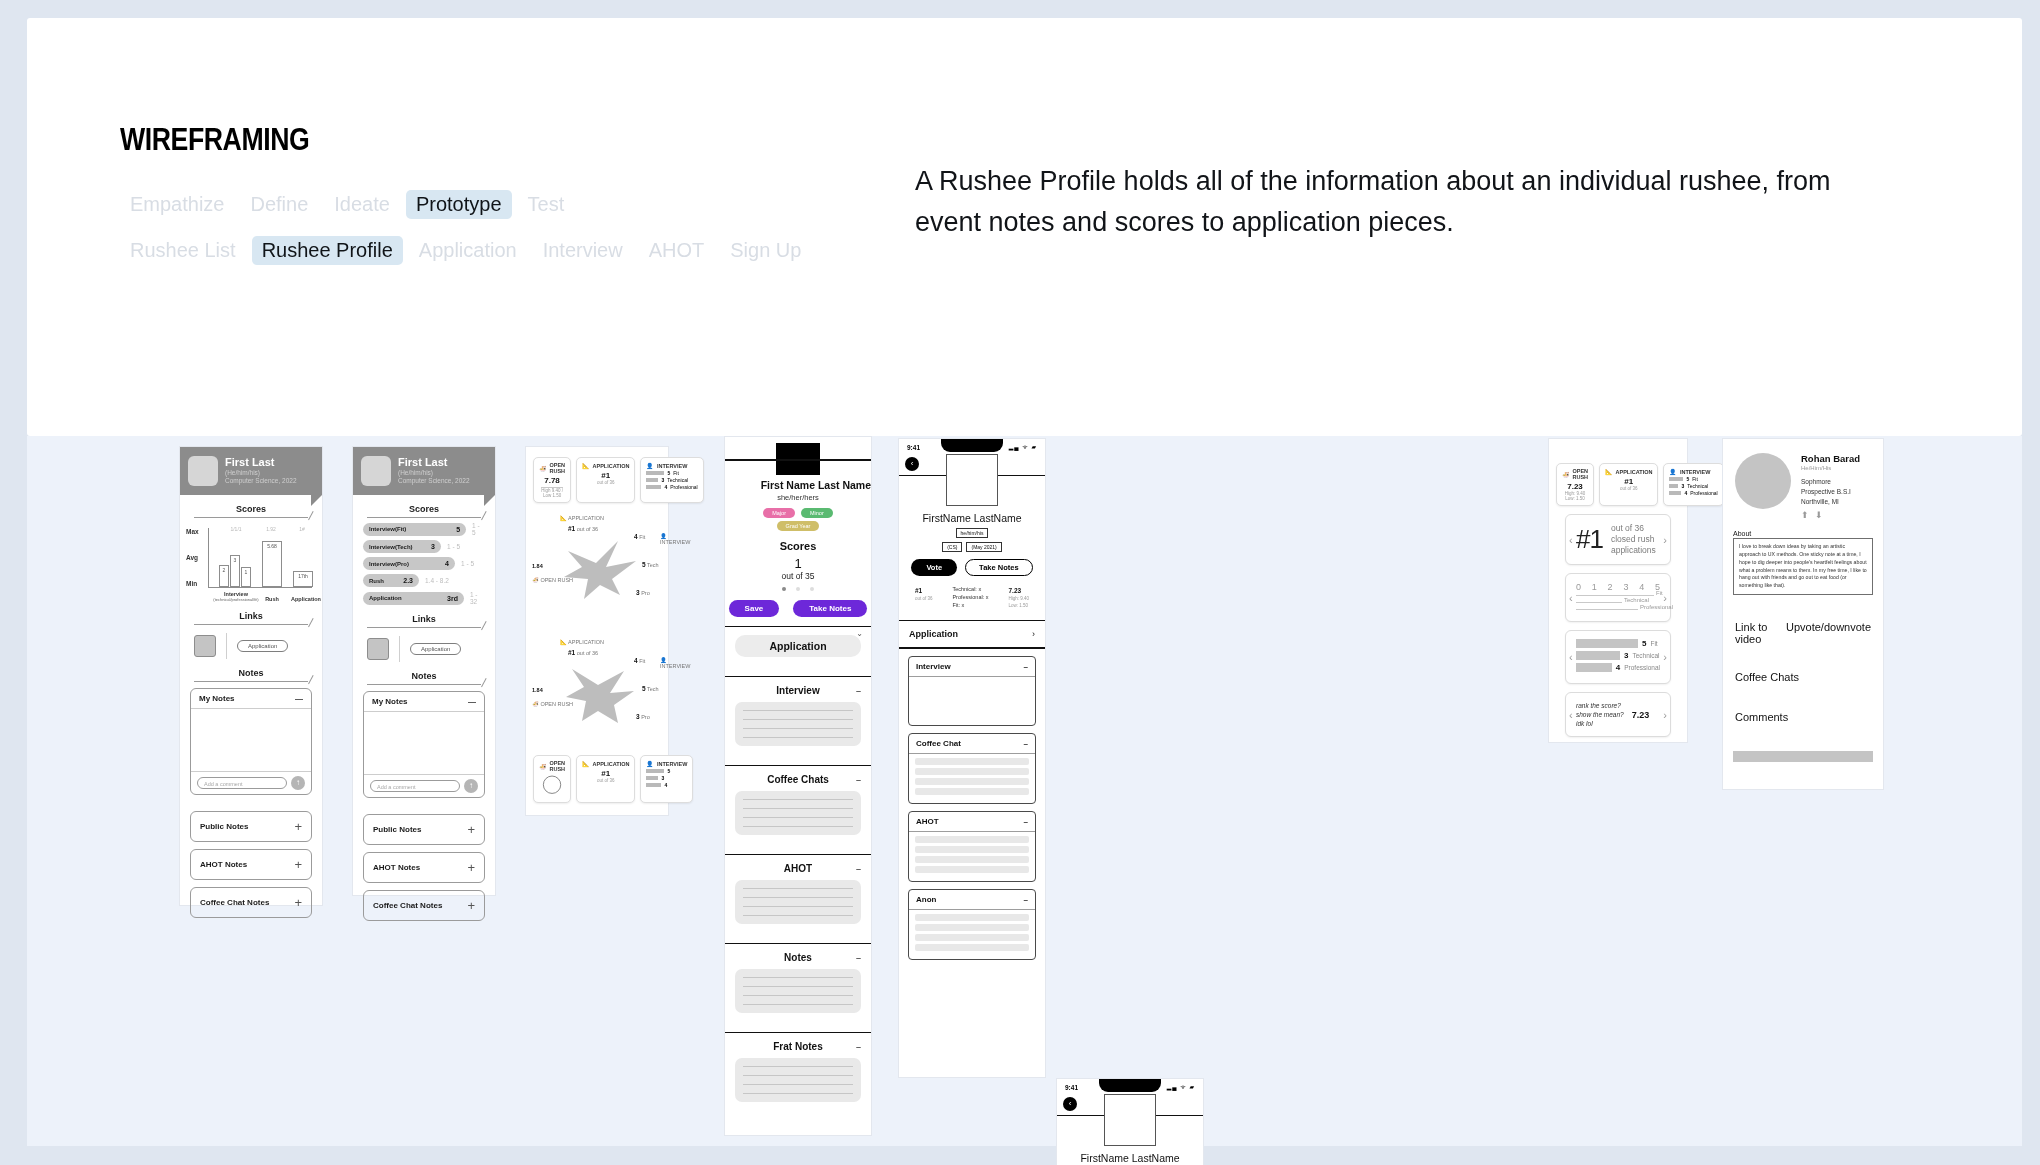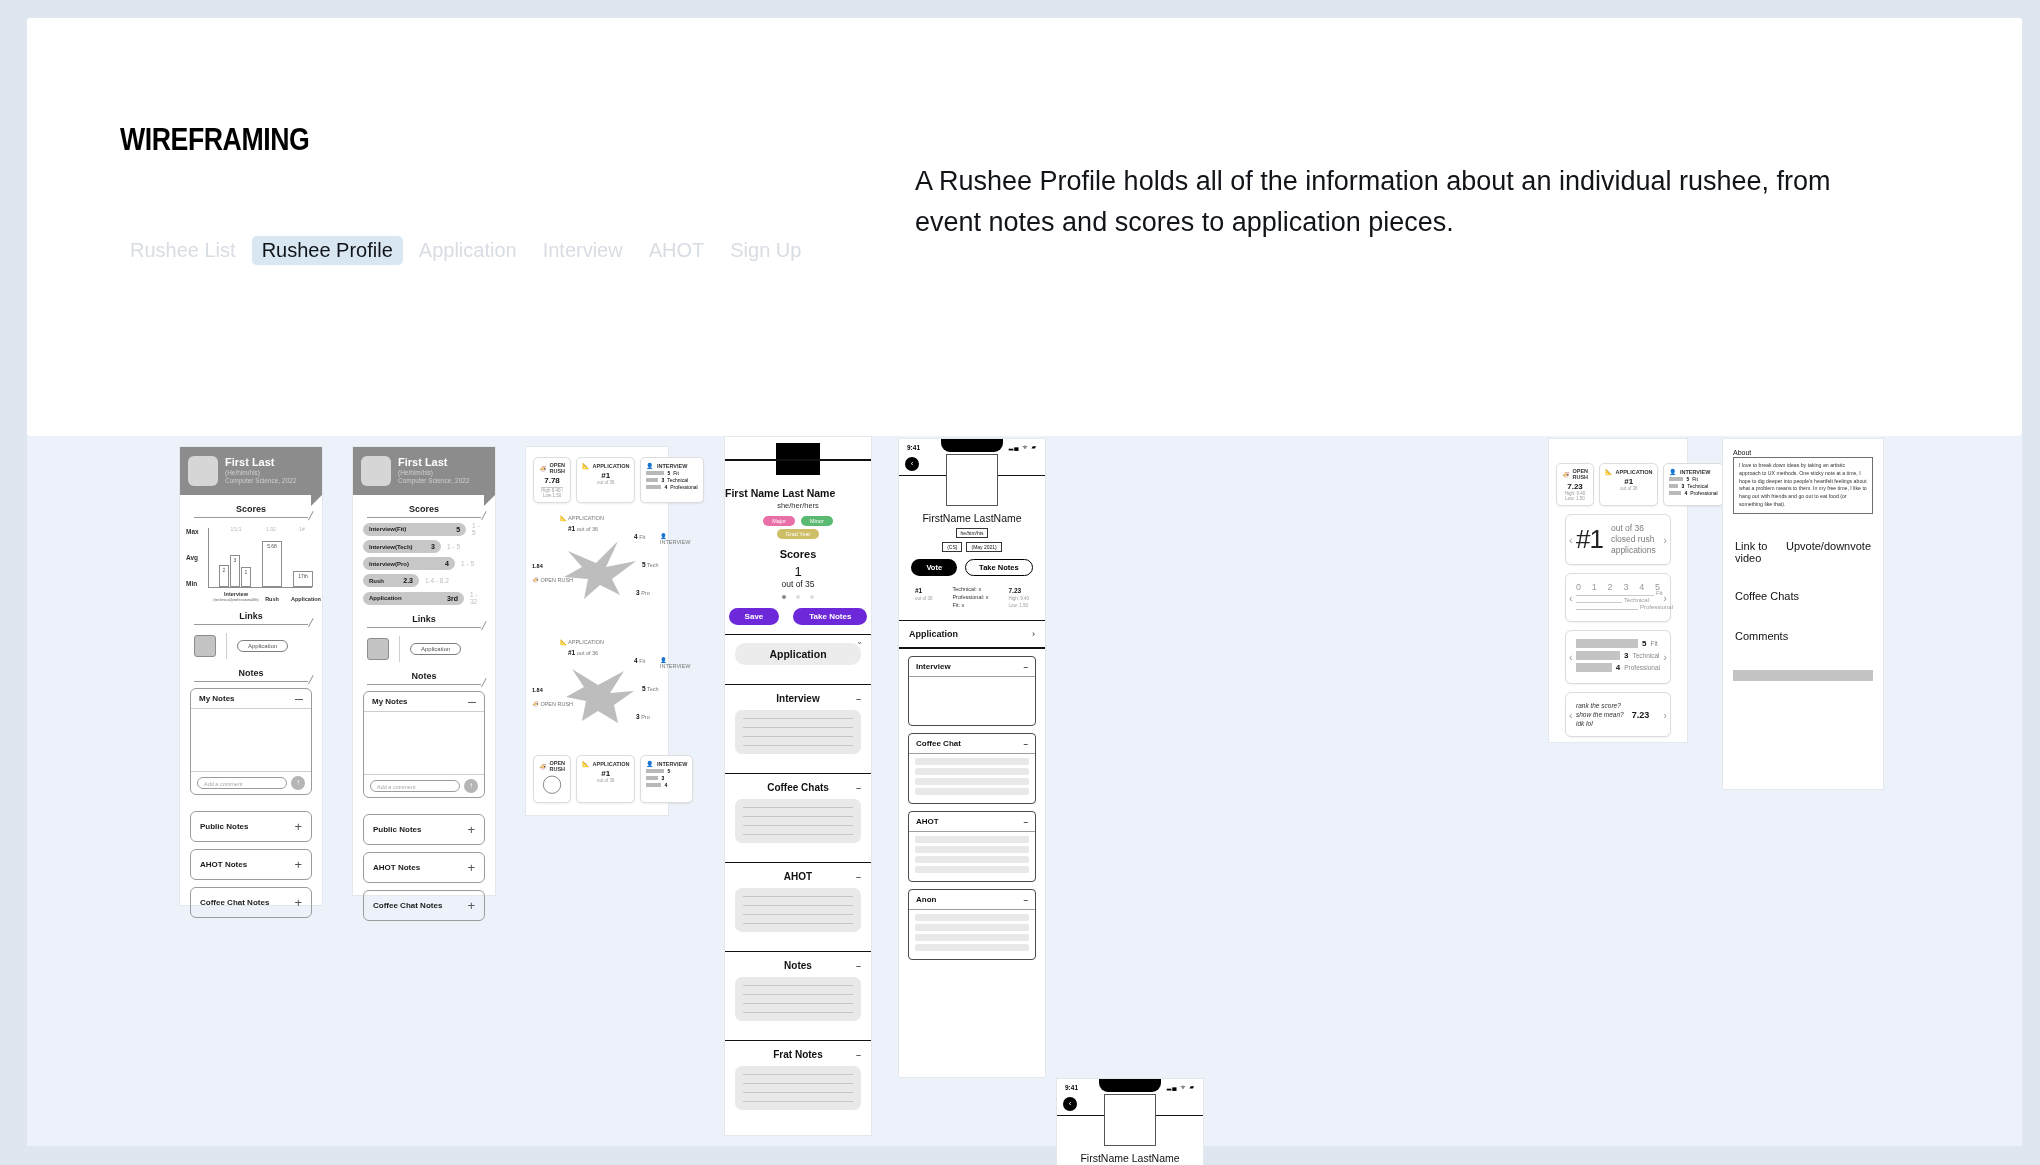--- a/index.html
+++ b/index.html
@@ -156,21 +156,21 @@
   .mc-minibar { height: 4px; background: #b9b9b9; }
 
   .radar-block { position: relative; height: 112px; margin: 12px 6px 0; }
   .radar-star { position: absolute; left: 30px; top: 22px; width: 78px; height: 66px; }
   .rl { position: absolute; font-size: 5.5px; color: #777; }
   .rl b { color: #111; font-size: 6.5px; }
 
   
   .d-photo { width: 44px; height: 32px; background: #000; margin: 6px auto 0; }
   .d-rule { height: 1.6px; background: #111; margin: -16px 0 0; }
-  .d-name { text-align: left; font-size: 10.5px; font-weight: 700; margin-top: 8px; color: #111; }
+  .d-name { text-align: right; font-size: 10.5px; font-weight: 700; color: #111; }
   .d-pron { text-align: center; font-size: 7.5px; color: #333; margin-top: 2px; }
   .tagrow { display: flex; justify-content: center; gap: 6px; margin-top: 6px; }
   .tag { font-size: 5.5px; color: #fff; border-radius: 9px; padding: 2px 9px; }
   .d-scores-t { text-align: center; font-size: 11px; font-weight: 700; margin-top: 9px; color: #111; }
   .d-big { text-align: center; font-size: 13px; color: #111; margin-top: 4px; }
   .d-out { text-align: center; font-size: 8.5px; color: #222; }
   .dots { display: flex; justify-content: center; gap: 10px; margin-top: 6px; }
   .dot { width: 4px; height: 4px; border-radius: 50%; background: #ddd; }
   .dot.on { background: #8a8a8a; }
   .d-btnrow { display: flex; justify-content: center; gap: 14px; margin-top: 9px; }
@@ -273,20 +273,27 @@
   .r-footbar { height: 11px; background: #c4c4c4; margin: 0 10px; }
 </style>
 </head>
 <body>
 
 <div class="page">
 
   <div class="header-card">
     <div class="wf-title">WIREFRAMING</div>
 
+    <div class="chip-row chips-stage">
+      <div class="chip">Empathize</div>
+      <div class="chip">Define</div>
+      <div class="chip">Ideate</div>
+      <div class="chip active">Prototype</div>
+      <div class="chip">Test</div>
+    </div>
 
     <div class="chip-row chips-screen">
       <div class="chip">Rushee List</div>
       <div class="chip active">Rushee Profile</div>
       <div class="chip">Application</div>
       <div class="chip">Interview</div>
       <div class="chip">AHOT</div>
       <div class="chip">Sign Up</div>
     </div>
 
@@ -897,20 +904,33 @@
         <span class="arrow-l">‹</span>
         <span class="arrow-r">›</span>
         <span class="e-note" style="white-space:pre-line;">rank the score?
 show the mean?
 idk lol</span>
         <span style="font-size:9px;font-weight:700;color:#111;">7.23</span>
       </div>
     </div>
 
     <div class="panel" style="left:1695px; top:2px; width:162px; height:352px;">
+      <div class="r-top">
+        <div class="r-avatar"></div>
+        <div>
+          <div class="r-name">Rohan Barad</div>
+          <div class="r-pron">He/Him/His</div>
+          <div class="r-meta">
+            <div>Sophmore</div>
+            <div>Prospective B.S.I</div>
+            <div>Northville, MI</div>
+          </div>
+          <div class="r-votes">⬆ ⬇</div>
+        </div>
+      </div>
       <div class="r-about-lab">About</div>
       <div class="r-about">I love to break down ideas by taking an artistic approach to UX methods. One sticky note at a time, I hope to dig deeper into people's heartfelt feelings about what a problem means to them. In my free time, I like to hang out with friends and go out to eat food (or something like that).</div>
       <div style="padding:26px 12px 0; display:flex; ">
         <span class="r-link">Link to video</span>
         <span class="r-link">Upvote/downvote</span>
       </div>
       <div style="padding:22px 12px 0;">
         <span class="r-link">Coffee Chats</span>
       </div>
       <div style="padding:22px 12px 0;">

